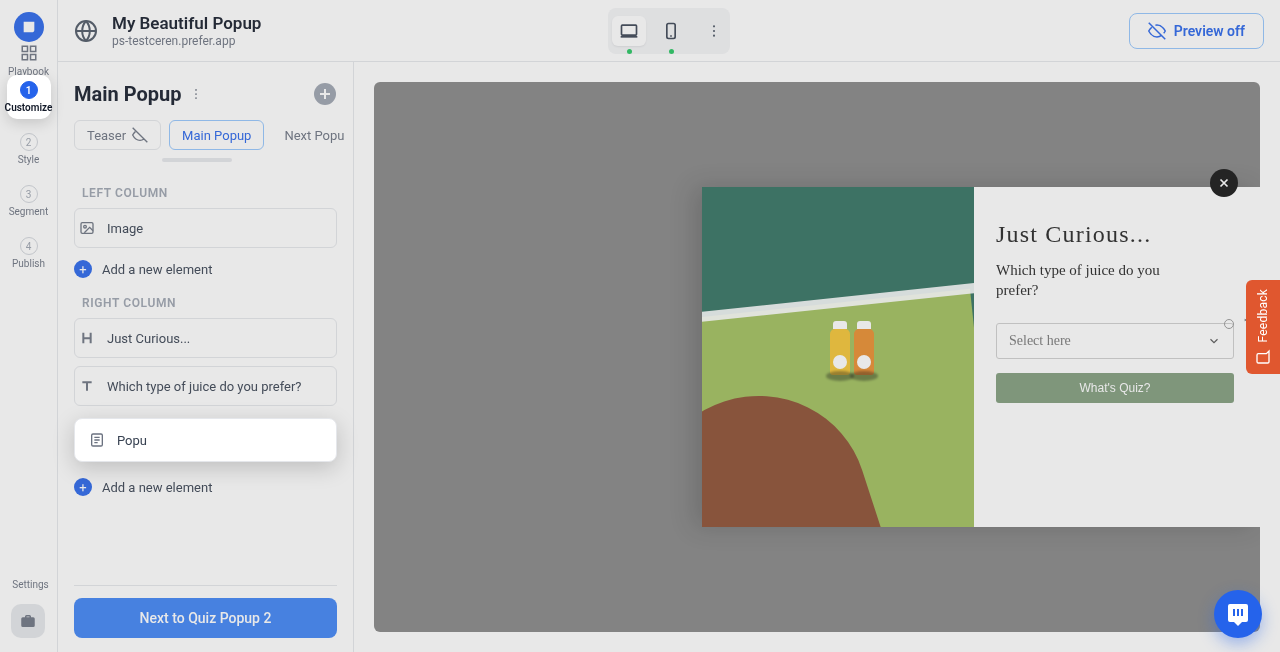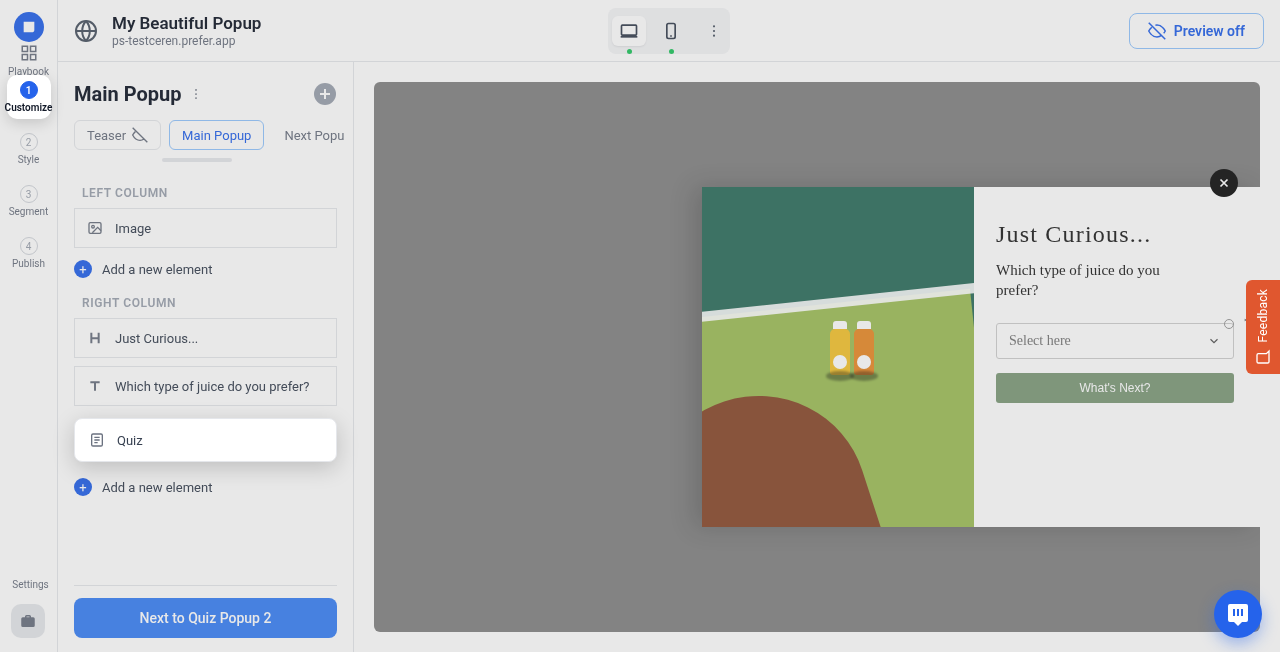--- a/index.html
+++ b/index.html
@@ -50,21 +50,21 @@
   .panel-title .mini-kebab { color:#6b7280; cursor:pointer; display:inline-flex;}
   .add-circle { width:24px; height:24px; color:#9ca3af; cursor:pointer;}
 
   .tabs { display:flex; gap:8px; margin-bottom: 4px; }
   .tab { height:30px; padding:8px 12px; border-radius:6px; border:1px solid #e5e7eb; display:flex; align-items:center; gap:6px; font-size:13px; color:#6b7280; cursor:pointer; white-space:nowrap;}
   .tab.active { border-color:#93c5fd; color:#2563eb; }
   .tab svg{width:16px;height:16px;}
   .tab-scroll-track{ height:4px; width:70px; background:#e5e7eb; border-radius:2px; margin: 4px 0 14px 88px;}
 
   .section-label { font-size:12px; letter-spacing:.05em; color:#9ca3af; font-weight:600; margin: 10px 8px 8px; }
-  .elem { height:40px; border:1px solid #e5e7eb; border-radius:0; display:flex; align-items:center; gap:12px; padding:0 12px; font-size:13px; color:#374151; margin-bottom:8px; cursor:pointer; background:#fff;}
+  .elem { height:40px; border:1px solid #e5e7eb; border-radius:6px; display:flex; align-items:center; gap:12px; padding:0 4px; font-size:13px; color:#374151; margin-bottom:8px; cursor:pointer; background:#fff;}
   .elem svg{ width:16px; height:16px; color:#6b7280; flex-shrink:0;}
   .elem-form-wrap { position:relative; margin: 0 -8px 8px; padding: 4px 8px; }
   .elem-form-card { position:relative; z-index:22; background:#fff; border:1px solid #e5e7eb; border-radius:8px; box-shadow: 0 6px 22px rgba(0,0,0,.18); height:44px; display:flex; align-items:center; gap:12px; padding:0 14px; font-size:13px; color:#374151; cursor:pointer;}
   .elem-form-card svg{ width:16px; height:16px; color:#6b7280;}
 
   .add-elem { display:flex; align-items:center; gap:10px; font-size:13px; color:#374151; cursor:pointer; margin-top:4px; margin-bottom: 8px;}
   .add-elem .plus { width:18px; height:18px; border-radius:50%; background:#2563eb; color:#fff; display:flex; align-items:center; justify-content:center; font-size:13px; line-height:1; }
 
   .panel hr { border:none; border-top:1px solid #e5e7eb; margin: auto 0 12px; }
   .next-btn { height:40px; border-radius:8px; background:#3b82f6; color:#fff; font-size:14px; font-weight:500; display:flex; align-items:center; justify-content:center; cursor:pointer;}
@@ -266,21 +266,21 @@
       </svg>
     <span>Which type of juice do you prefer?</span>
   </div>
 
   <div class="elem-form-wrap">
     <div class="elem-form-card">
       <svg viewBox="0 0 24 24" fill="none" stroke="currentColor" stroke-width="2">
           <rect x="4" y="3" width="16" height="18" rx="2"></rect>
           <path d="M8 8h8M8 12h8M8 16h5"></path>
         </svg>
-      <span>Quiz</span>
+      <span>Popu</span>
     </div>
   </div>
 
   <div class="add-elem">
     <span class="plus">+</span>
     <span>Add a new element</span>
   </div>
 
   <hr>
   <div class="next-btn">
@@ -321,21 +321,21 @@
               <span class="req-star">*</span>
             </span>
           </div>
         <div class="select">
           <span>Select here</span>
           <svg viewBox="0 0 24 24" fill="none" stroke="currentColor" stroke-width="2">
               <path d="M6 9l6 6 6-6"></path>
             </svg>
         </div>
         <div class="cta">
-          <span>What's Next?</span>
+          <span>What's Quiz?</span>
         </div>
       </div>
     </div>
 
   </div>
 </div>
 
 <div class="feedback-tab">
   <span class="vtext">Feedback</span>
   <svg viewBox="0 0 24 24" fill="none" stroke="currentColor" stroke-width="2">

